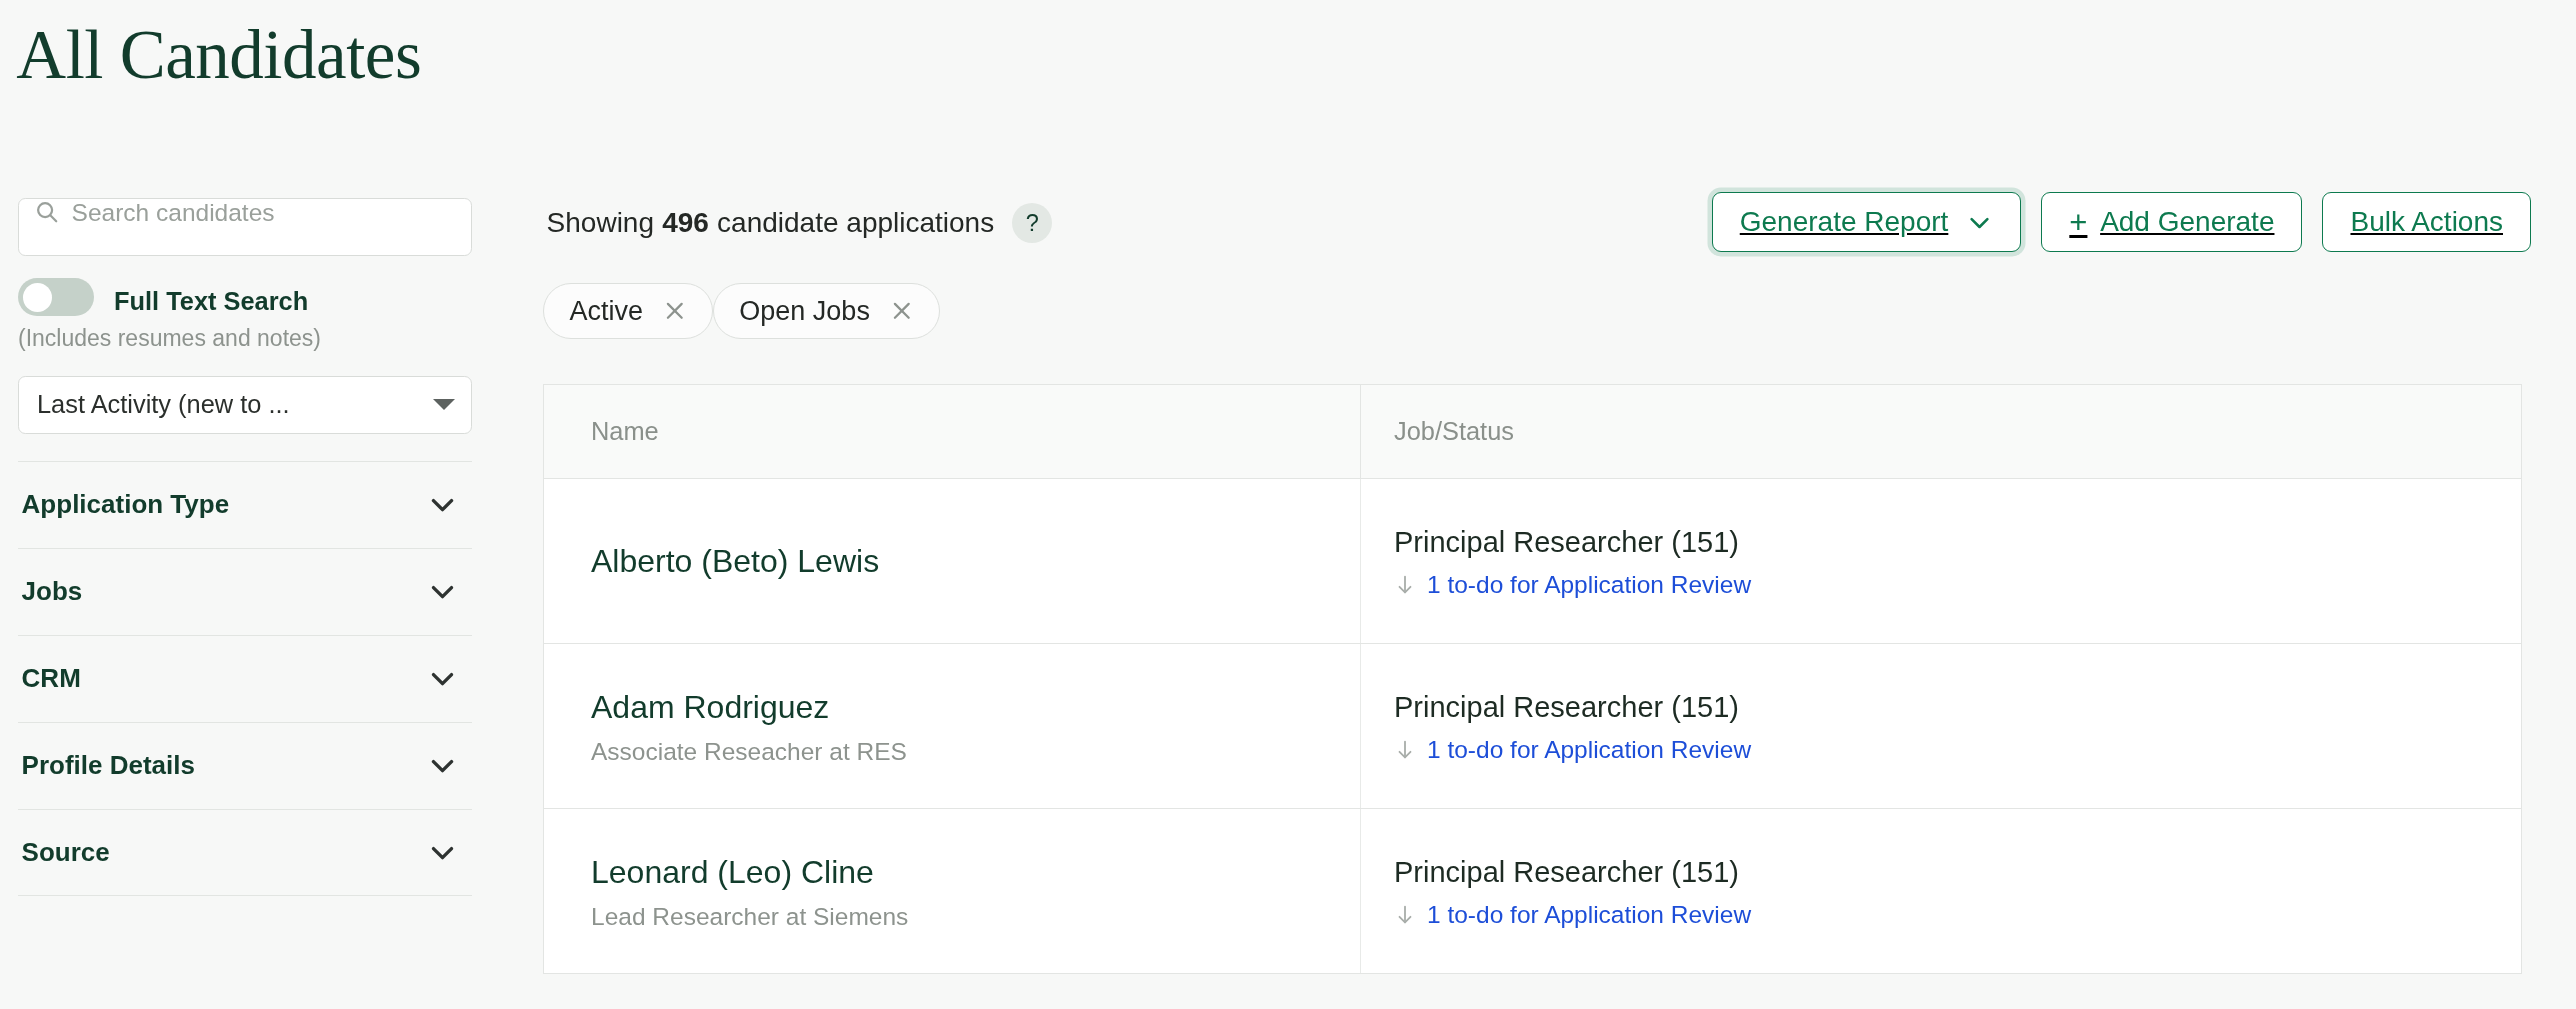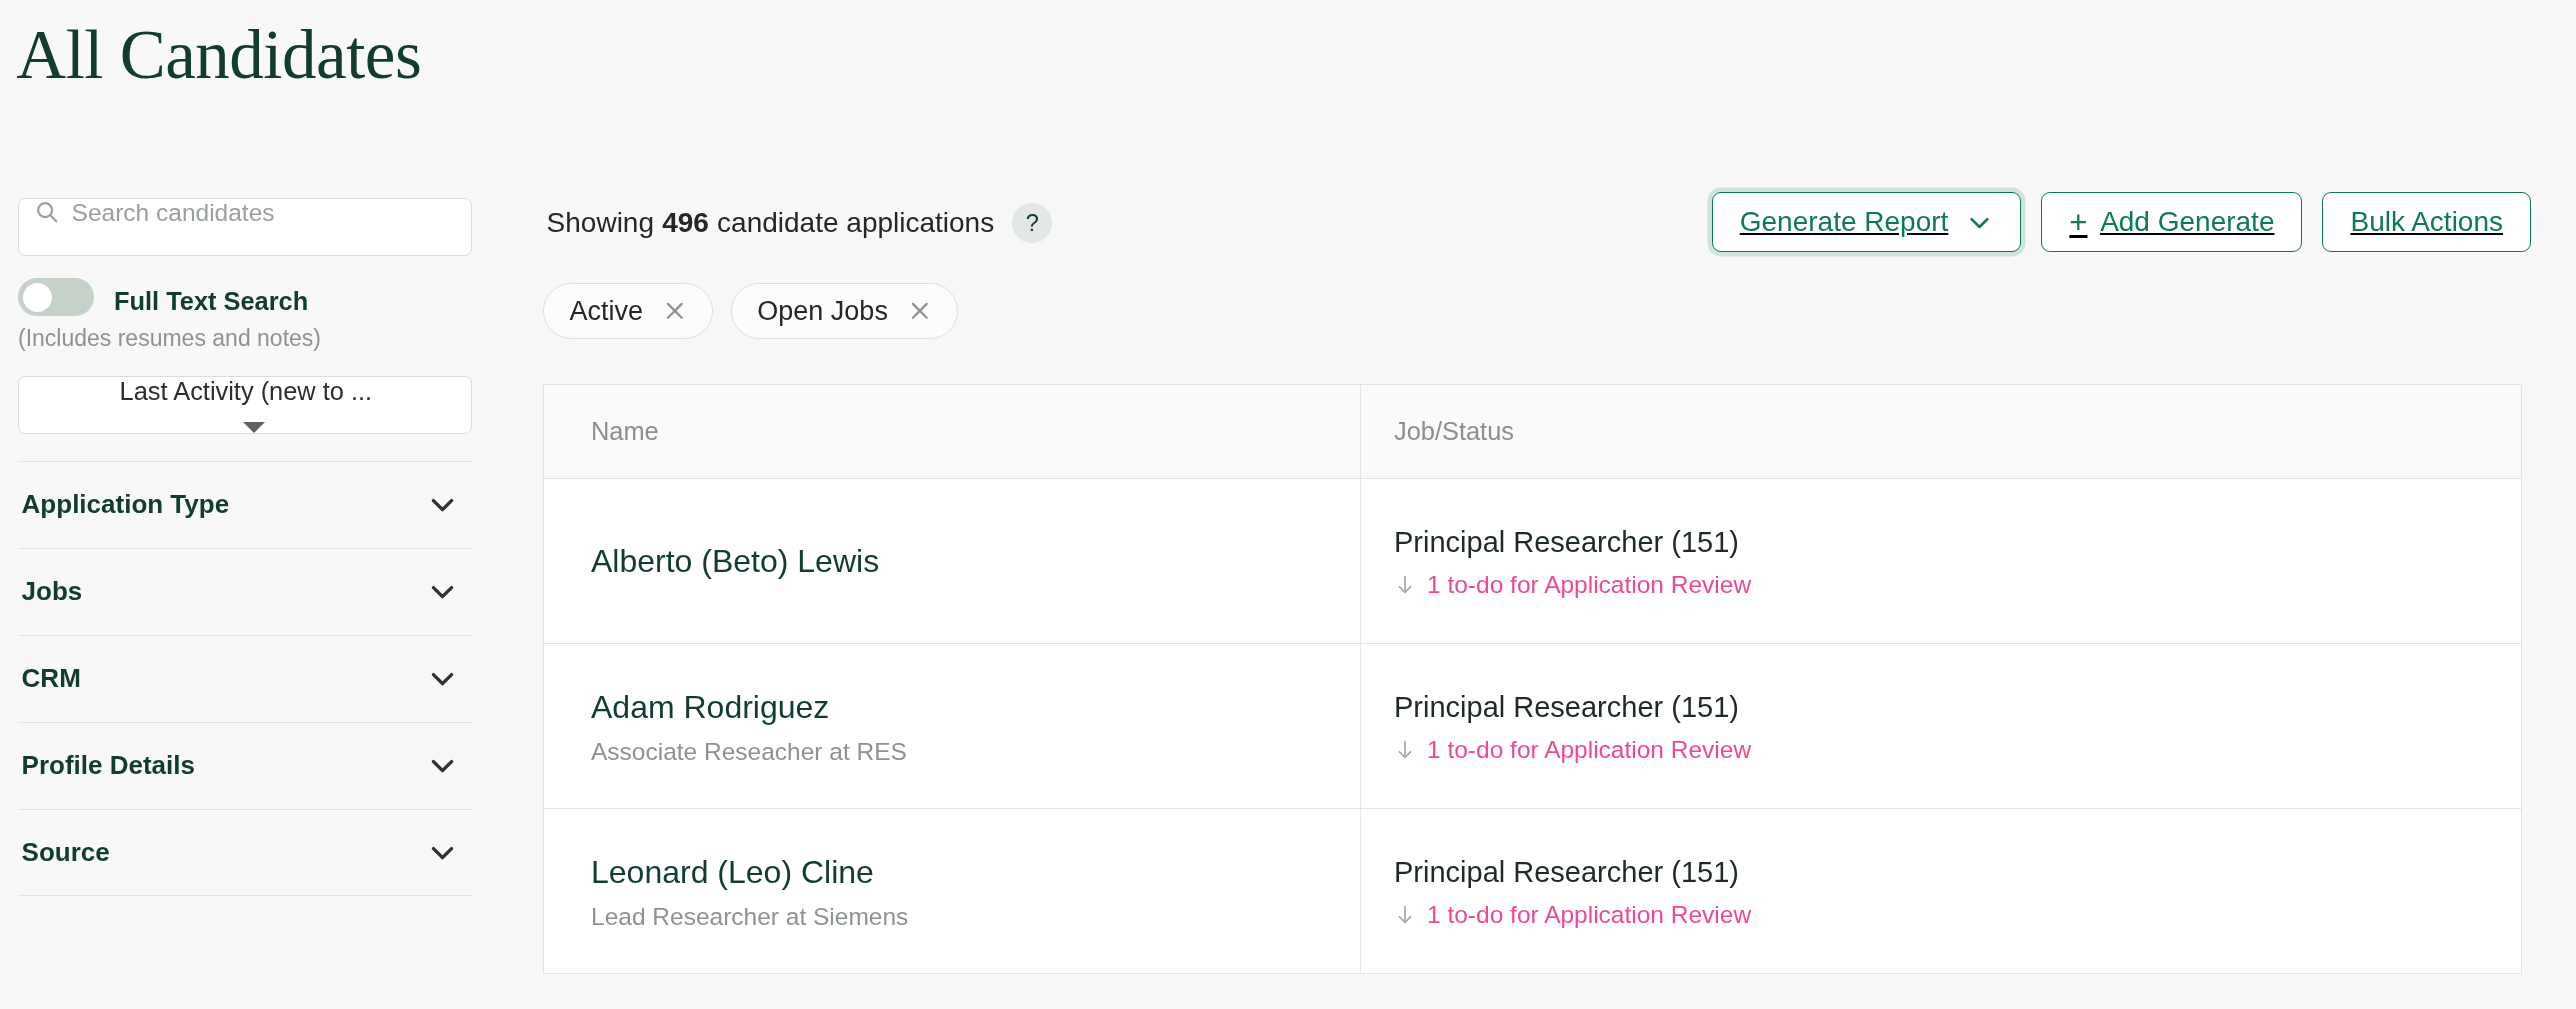--- a/index.html
+++ b/index.html
@@ -97,21 +97,20 @@
     margin-top: 23.6px;
     height: 58px;
     background: #ffffff;
     border: 0.9px solid #d9dcd9;
     border-radius: 7.3px;
     display: flex;
     align-items: center;
     justify-content: space-between;
     padding: 0 16.3px 0 18px;
     width: 454px;
-    flex-direction: column;
   }
   .sort-select .sort-text {
     font-size: 25.4px;
     color: #2b2f2c;
     white-space: nowrap;
     overflow: hidden;
     text-overflow: ellipsis;
   }
   .caret-solid {
     width: 0; height: 0;
@@ -203,21 +202,20 @@
   .btn.focused {
     box-shadow: 0 0 0 4.5px rgba(13,122,79,0.16);
   }
   .btn .chev-green { margin-left: 18px; width: 27px; height: 27px; }
   .btn .plus { margin-right: 12.7px; font-size: 31px; line-height: 1; }
 
   .chips {
     position: absolute;
     left: 0; top: 91px;
     display: flex;
-    gap: 18px;
   }
   .chip {
     height: 56px;
     border: 0.9px solid #dde0dd;
     border-radius: 28px;
     background: #fcfcfc;
     display: inline-flex;
     align-items: center;
     padding: 0 25.4px;
     font-size: 27px;
@@ -282,21 +280,21 @@
   }
   .job-title {
     font-size: 29px;
     color: #1d2b23;
     white-space: nowrap;
     line-height: 36px;
   }
   .job-todo {
     margin-top: 11px;
     font-size: 24.5px;
-    color: #ec4899;
+    color: #1d4ed8;
     white-space: nowrap;
     display: flex;
     align-items: center;
   }
   .job-todo .arrow-down {
     width: 22px; height: 22px;
     margin-right: 11px;
     flex: 0 0 auto;
   }
 </style>

